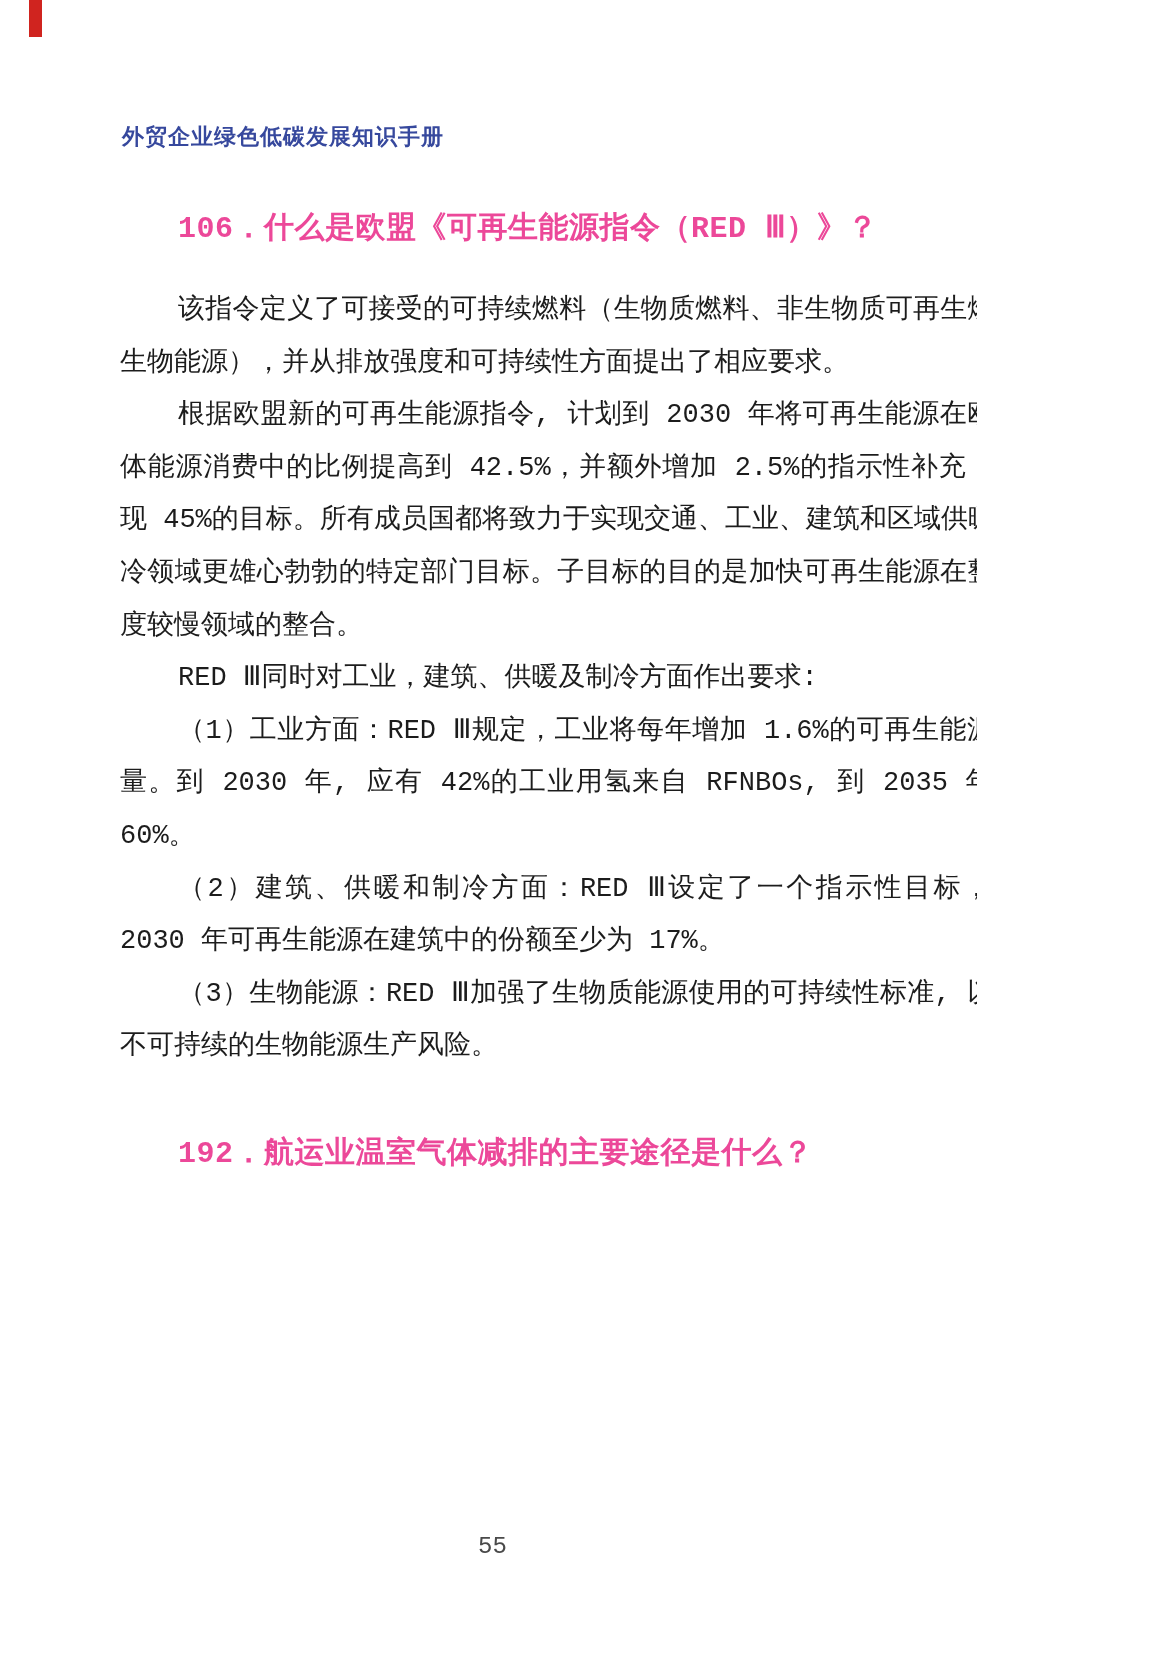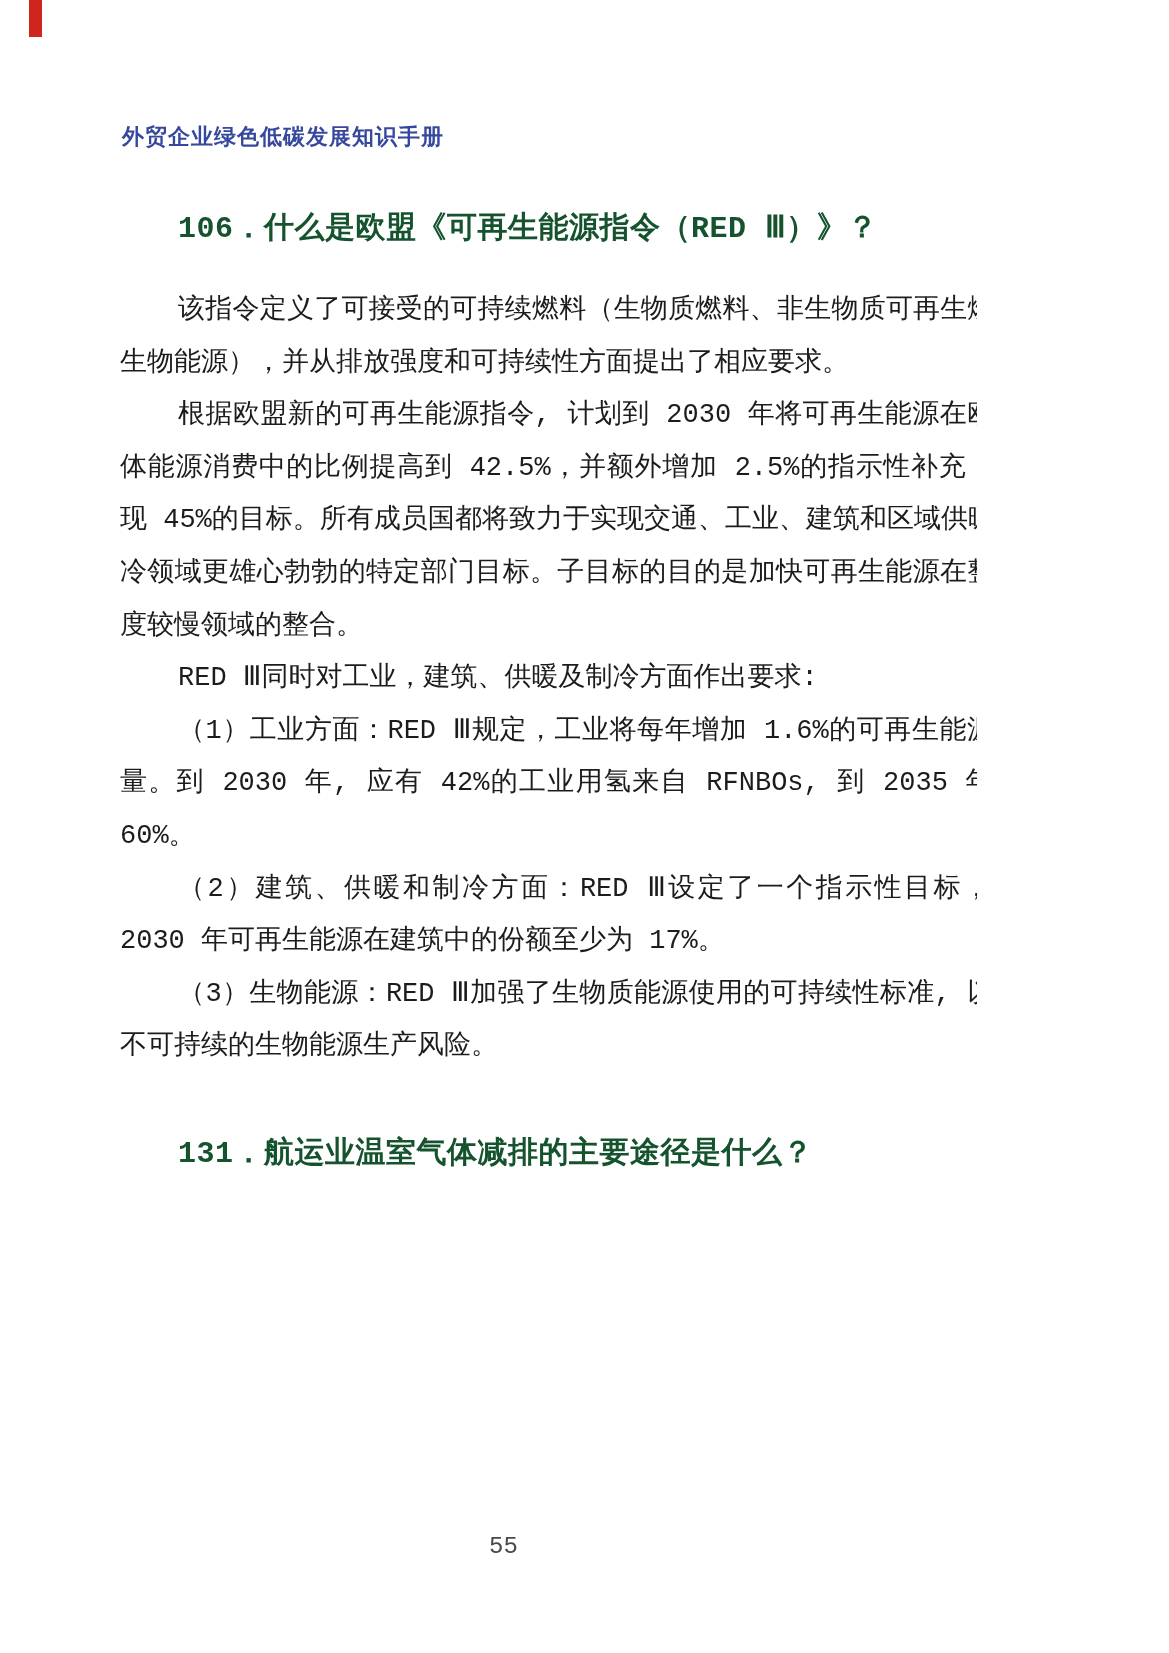--- a/index.html
+++ b/index.html
@@ -20,36 +20,36 @@
     position:absolute;left:122px;top:122px;
     font-size:22px;font-weight:bold;color:#36489d;
     letter-spacing:1px;
   }
   .content{
     position:absolute;left:120px;top:210px;width:929px;
   }
   .q-title{
     margin:0;
     font-size:30px;line-height:38px;font-weight:bold;
-    color:#14532d;
+    color:#ec4899;
     padding-left:58px;
     letter-spacing:0.5px;
   }
   .q-title.first{margin-bottom:36px;}
   .q-title.second{margin-top:62px;margin-bottom:42px;}
   .body-text p{
     margin:0;
     font-size:27px;line-height:52.6px;
     color:#1c1c1c;
     text-align:justify;
     text-indent:2.15em;
     word-break:break-word;
   }
   .page-number{
-    position:absolute;left:15px;top:1533px;width:100%;
+    position:absolute;left:4px;top:1533px;width:100%;
     text-align:center;
     font-size:24px;color:#4a4a4a;
   }
   .logo{
     position:absolute;left:1113px;top:1615px;
     width:84px;height:38px;
     display:flex;align-items:flex-start;
   }
   .logo-icon{
     position:relative;width:32px;height:34px;flex:0 0 32px;
@@ -93,21 +93,21 @@
 
     <div class="body-text">
       <p>该指令定义了可接受的可持续燃料（生物质燃料、非生物质可再生燃料、生物能源），并从排放强度和可持续性方面提出了相应要求。</p>
       <p>根据欧盟新的可再生能源指令, 计划到 2030 年将可再生能源在欧盟整体能源消费中的比例提高到 42.5%，并额外增加 2.5%的指示性补充，以实现 45%的目标。所有成员国都将致力于实现交通、工业、建筑和区域供暖和制冷领域更雄心勃勃的特定部门目标。子目标的目的是加快可再生能源在整合速度较慢领域的整合。</p>
       <p>RED Ⅲ同时对工业，建筑、供暖及制冷方面作出要求:</p>
       <p>（1）工业方面：RED Ⅲ规定，工业将每年增加 1.6%的可再生能源使用量。到 2030 年, 应有 42%的工业用氢来自 RFNBOs, 到 2035 年达到 60%。</p>
       <p>（2）建筑、供暖和制冷方面：RED Ⅲ设定了一个指示性目标，即到 2030 年可再生能源在建筑中的份额至少为 17%。</p>
       <p>（3）生物能源：RED Ⅲ加强了生物质能源使用的可持续性标准, 以减少不可持续的生物能源生产风险。</p>
     </div>
 
-    <h1 class="q-title second">131．航运业温室气体减排的主要途径是什么？</h1>
+    <h1 class="q-title second">192．航运业温室气体减排的主要途径是什么？</h1>
 
 
   </div>
 
   <div class="page-number">55</div>
 
   <div class="logo">
     <span class="logo-icon">
       <span class="ld-outer"></span>
       <span class="ld-inner"></span>

